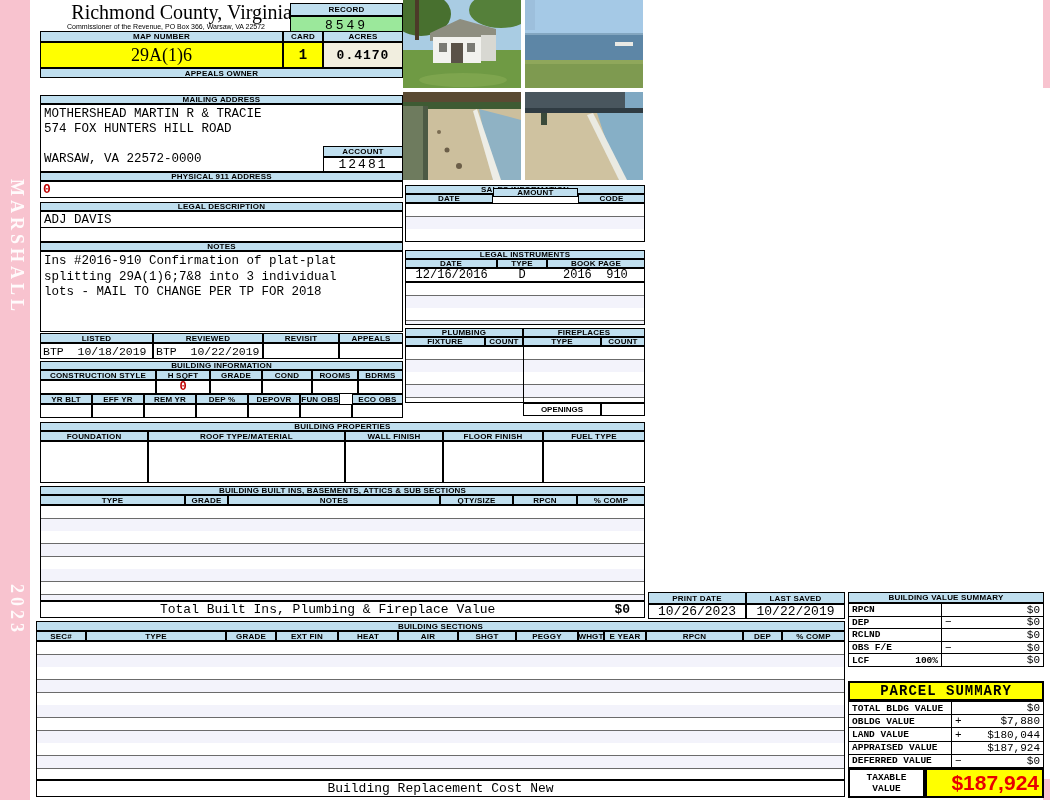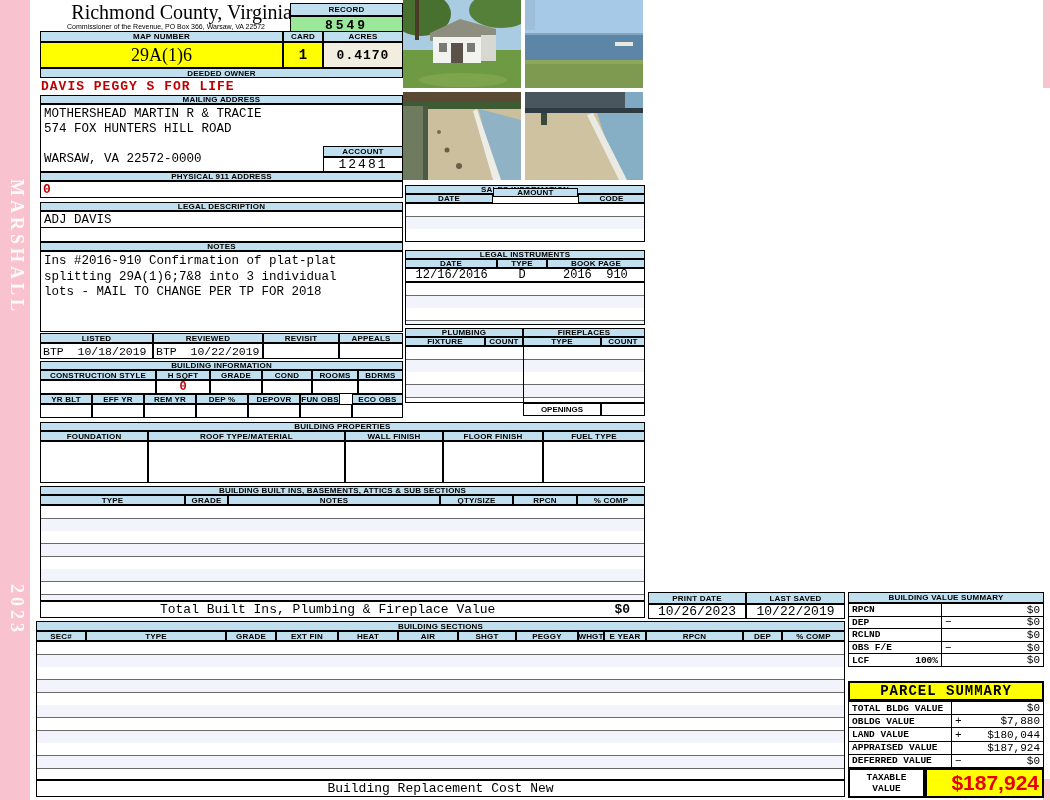--- a/index.html
+++ b/index.html
@@ -36,31 +36,30 @@
 
   <div class="vtext" style="left:3px;top:160px;width:24px;height:175px">MARSHALL</div>
   <div class="vtext" style="left:3px;top:572px;width:24px;height:75px">2023</div>
   <div class="abs" style="left:1043px;top:0;width:7px;height:88px;background:#F8C3CF"></div>
   <div class="abs" style="left:1043px;top:779px;width:7px;height:21px;background:#F8C3CF"></div>
 
   <div class="abs" style="left:40px;top:1px;width:252px;height:23px;text-align:right;font-family:'Liberation Serif',serif;font-size:20px">Richmond County, Virginia</div>
   <div class="abs" style="left:40px;top:23px;width:252px;height:9px;text-align:center;font-size:7px">Commissioner of the Revenue, PO Box 366, Warsaw, VA 22572</div>
 
   <div class="bar" style="left:290px;top:3px;width:113px;height:13px">RECORD</div>
-  <div class="box mono flexc" style="left:290px;top:16px;width:113px;height:19px;background:#9BE89B;font-weight:bold;font-size:13px;letter-spacing:3px">8549</div>
+  <div class="box mono flexc" style="left:290px;top:16px;width:113px;height:19px;background:#9BE89B;font-weight:normal;font-size:13px;letter-spacing:3px">8549</div>
 
   <div class="bar" style="left:40px;top:31px;width:243px;height:11px">MAP NUMBER</div>
   <div class="bar" style="left:283px;top:31px;width:40px;height:11px">CARD</div>
   <div class="bar" style="left:323px;top:31px;width:80px;height:11px">ACRES</div>
   <div class="box flexc" style="left:40px;top:42px;width:243px;height:26px;background:#FFFF00;font-family:'Liberation Serif',serif;font-size:18px">29A(1)6</div>
   <div class="box flexc mono" style="left:283px;top:42px;width:40px;height:26px;background:#FFFF00;font-weight:bold;font-size:14px">1</div>
   <div class="box flexc mono" style="left:323px;top:42px;width:80px;height:26px;background:#F1EEDF;font-weight:bold;font-size:13px;letter-spacing:1px">0.4170</div>
 
-  <div class="bar" style="left:40px;top:68px;width:363px;height:10px">DEEDED OWNER</div>
-  <div class="abs mono flexl red" style="left:41px;top:78px;width:360px;height:17px;font-size:13px;letter-spacing:1px">DAVIS PEGGY S FOR LIFE</div>
+  <div class="bar" style="left:40px;top:68px;width:363px;height:10px">APPEALS OWNER</div>
 
   <div class="bar" style="left:40px;top:95px;width:363px;height:9px">MAILING ADDRESS</div>
   <div class="box" style="left:40px;top:104px;width:363px;height:68px;padding:2px 0 0 3px">
     <div class="mono pre" style="font-size:12.5px;height:15px">MOTHERSHEAD MARTIN R &amp; TRACIE</div>
     <div class="mono pre" style="font-size:12.5px;height:15px">574 FOX HUNTERS HILL ROAD</div>
     <div style="height:15px"></div>
     <div class="mono pre" style="font-size:12.5px;height:15px">WARSAW, VA 22572-0000</div>
   </div>
   <div class="bar" style="left:323px;top:146px;width:80px;height:11px">ACCOUNT</div>
   <div class="box flexc mono" style="left:323px;top:157px;width:80px;height:15px;font-weight:normal;font-size:13px;letter-spacing:2px">12481</div>

